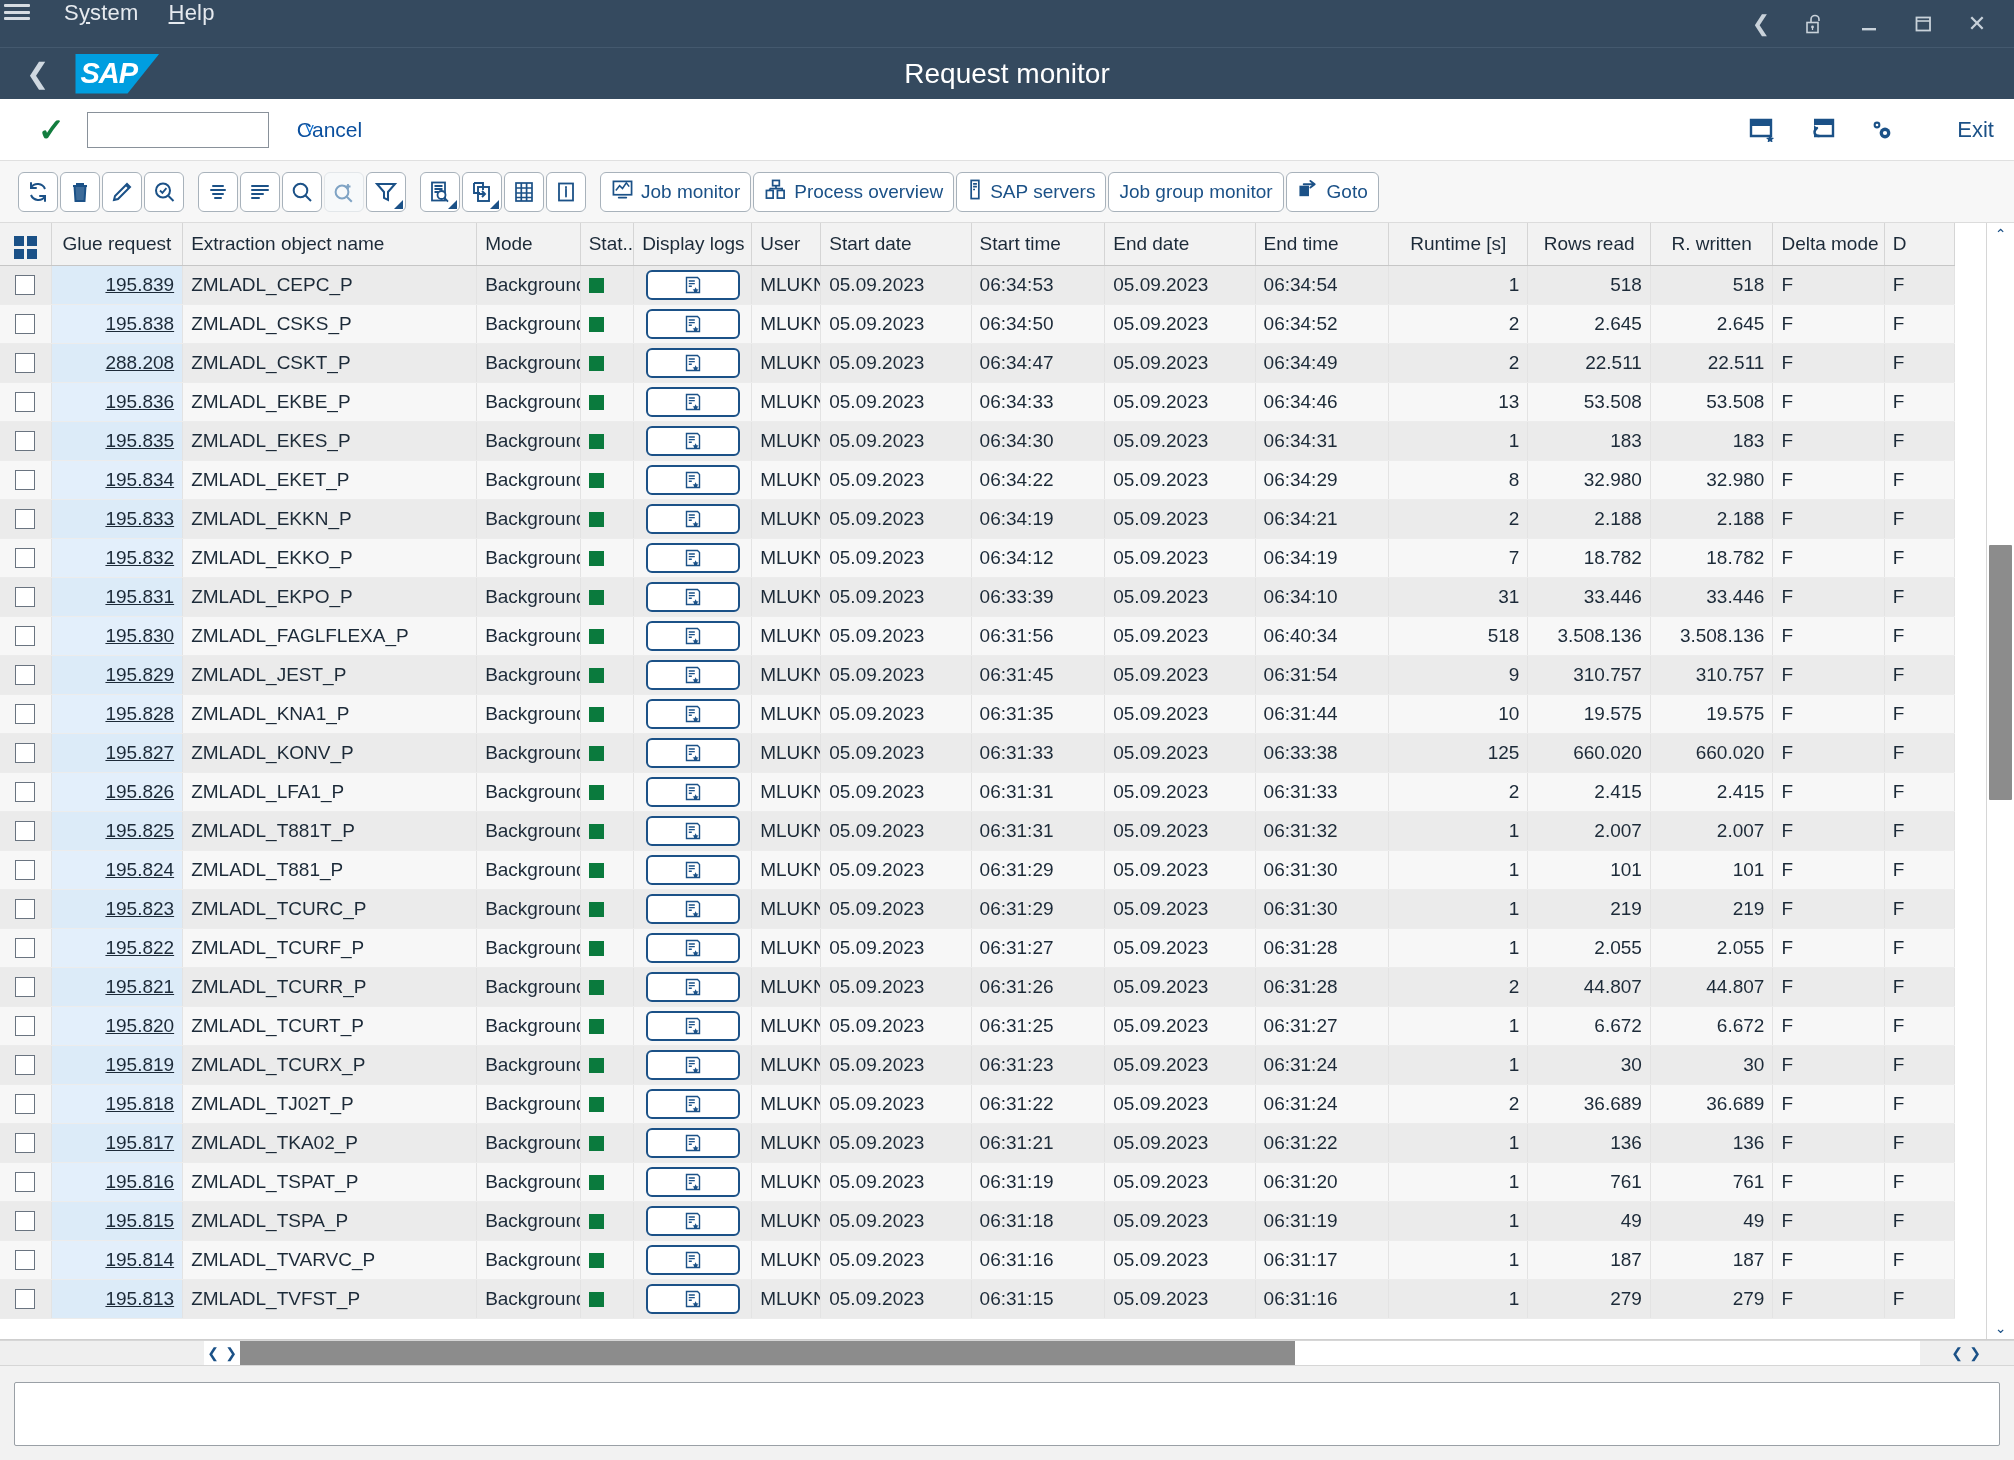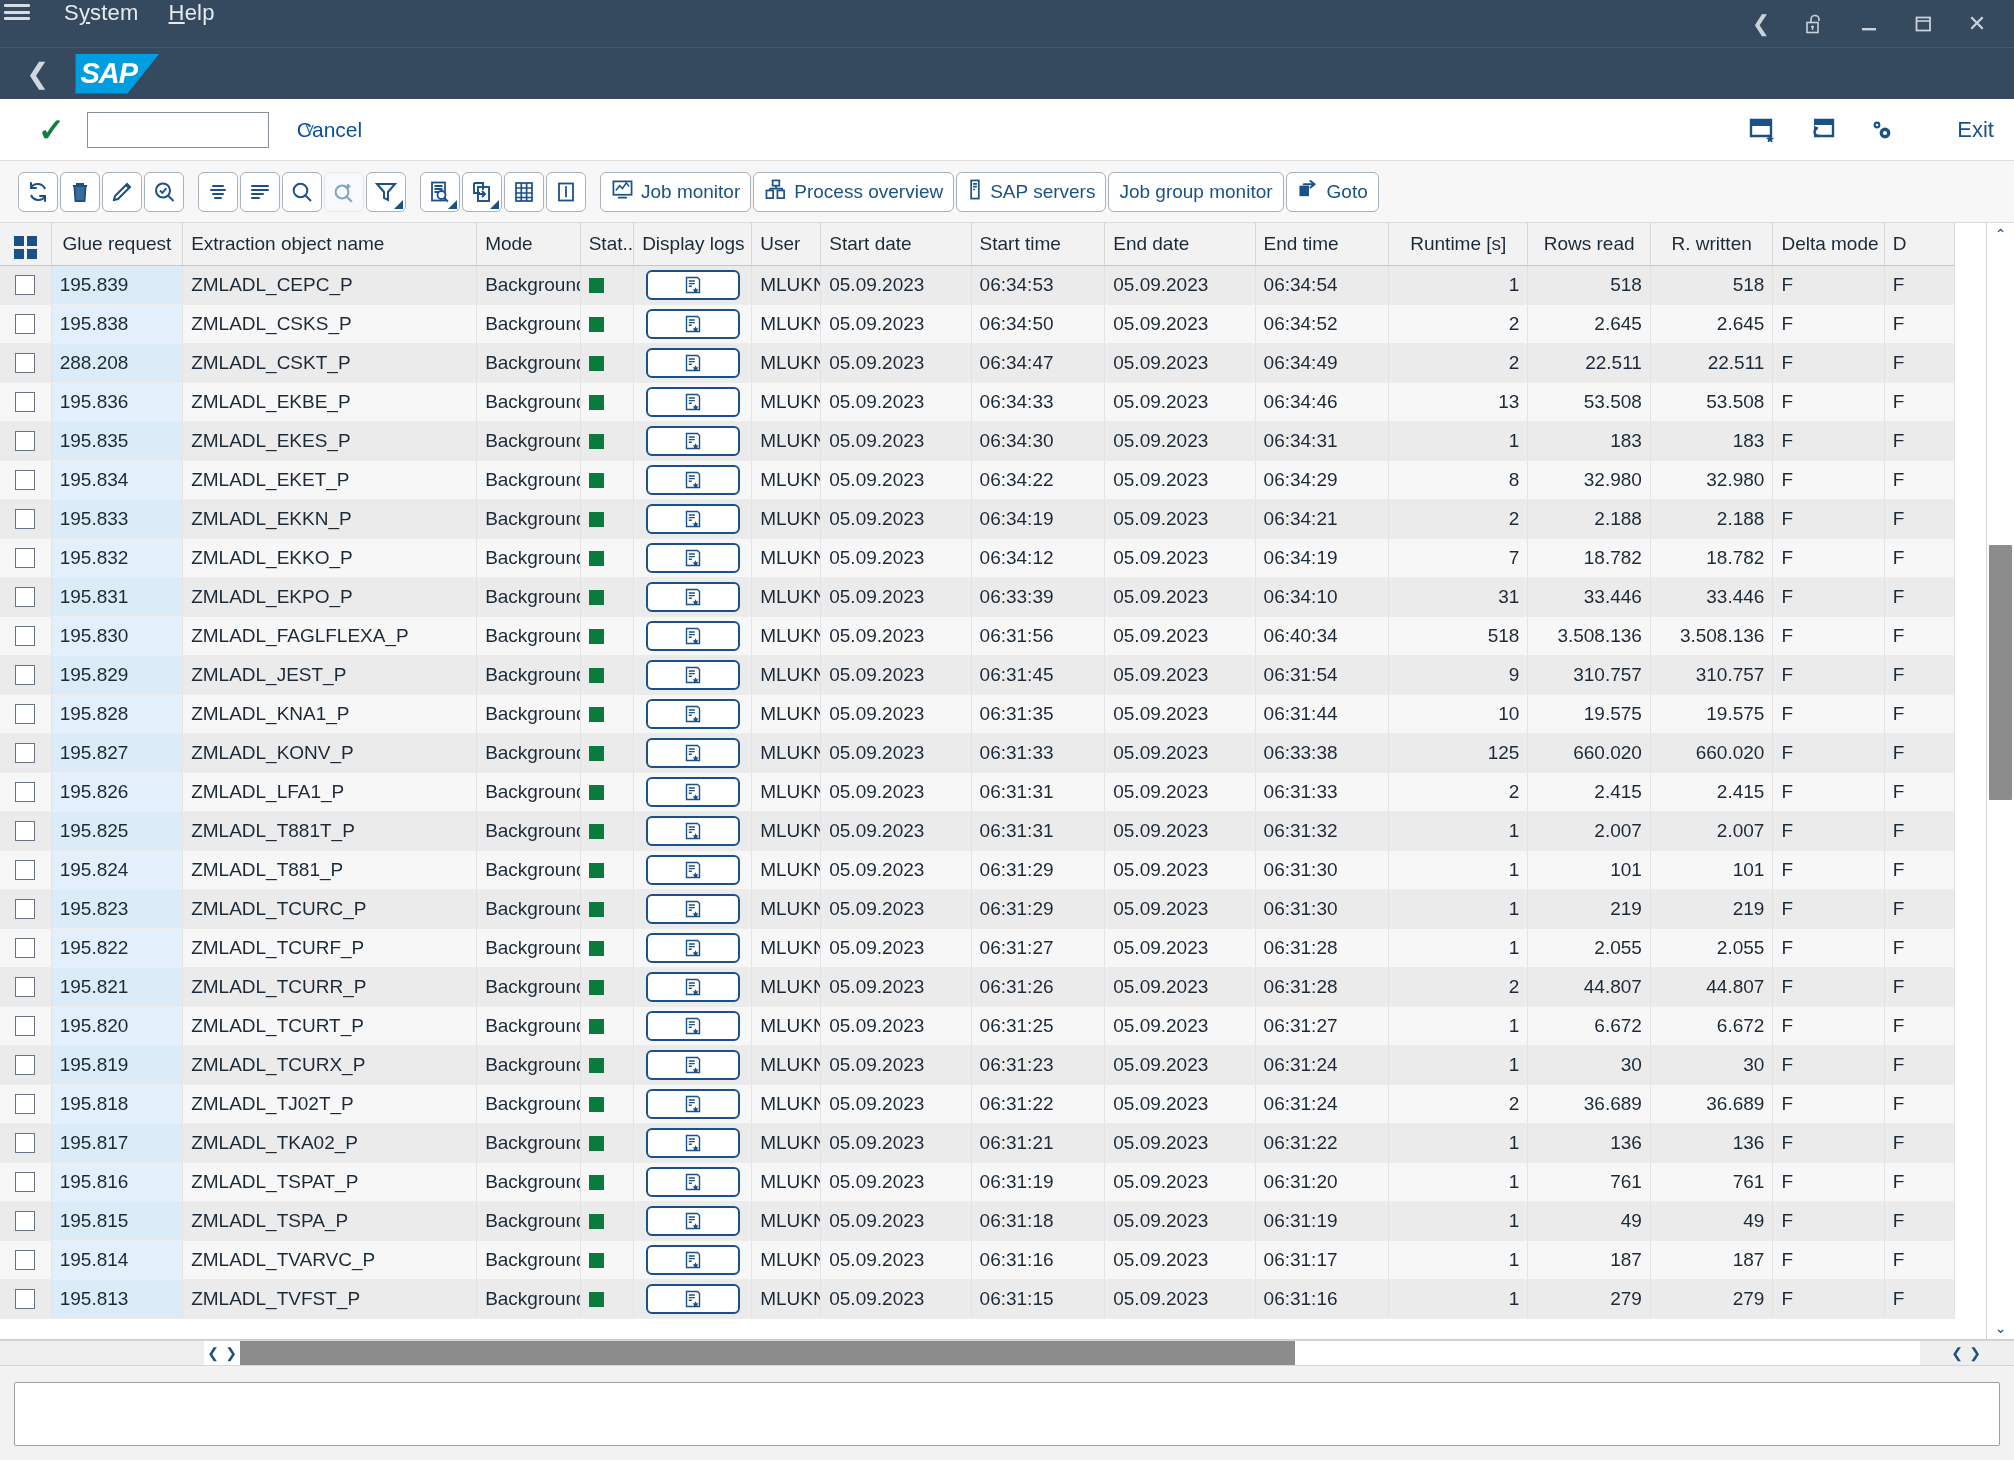--- a/index.html
+++ b/index.html
@@ -95,21 +95,21 @@
   table.grid th.num { text-align:center; }
   table.grid th.sel { width: 46px; padding:0; text-align:center; background:#f2f2f2;}
   table.grid td {
     border-right:1px solid #e3e3e3; border-bottom:1px solid #ececec;
     height: 39px; font-size:19px; color:#1c2a38; padding: 0 8px; white-space:nowrap; overflow:hidden;
   }
   tr.r-odd td { background:#ebebeb; }
   tr.r-even td { background:#f7f7f7; }
   td.num { text-align:right; }
   td.selcell { width:46px; padding:0; text-align:center; background:#fff;}
-  td.reqcell { background:#dcebf8 !important; text-align:left; }
+  td.reqcell { background:#dcebf8 !important; text-align:right;text-decoration:underline; }
   tr.r-even td.reqcell { background:#e3effb !important; }
   .rowchk { width:20px;height:20px;border:1px solid #6a7480; background:#fff; display:inline-block; vertical-align:middle; cursor:pointer;}
   .selall { display:inline-grid; grid-template-columns: 10px 10px; gap:3px; }
   .selall i { display:block; width:10px;height:10px;background:#1b5187;}
   .status-sq { display:inline-block; width:15px;height:15px; background:#0a7a3d; vertical-align:middle;}
   .logbtn {
     width: 94px; height: 30px; border:2px solid #1b5187; border-radius:6px; background:#fff;
     display:inline-flex; align-items:center; justify-content:center; cursor:pointer;
   }
 
@@ -176,20 +176,21 @@
       <span>✕</span>
     </div>
   </div>
 
   <div class="shellbar">
     <div class="back-chevron">❮</div>
     <div class="sap-logo">
       <div class="shape"></div>
       <div class="txt">SAP</div>
     </div>
+    <div class="shell-title">Request monitor</div>
   </div>
 
   <div class="actionbar">
     <div class="ok-check">✓</div>
     <div class="cmd-field">
       <input type="text" value="" placeholder="" style="">
       <span class="chev">˅</span>
     </div>
     <div class="cancel-link">Cancel</div>
 

